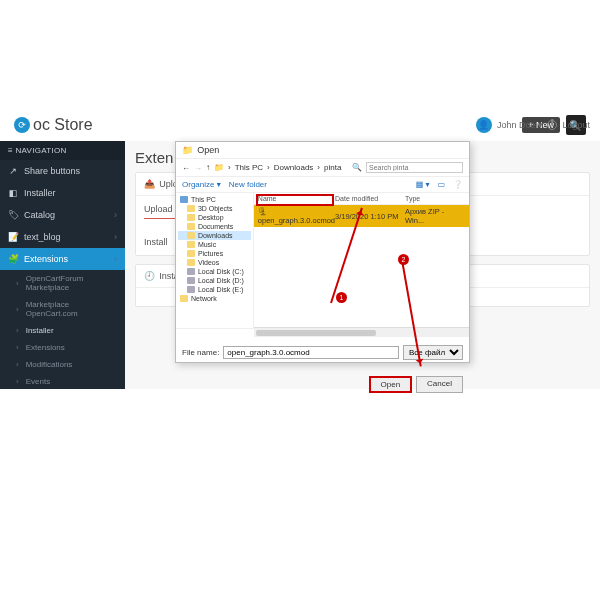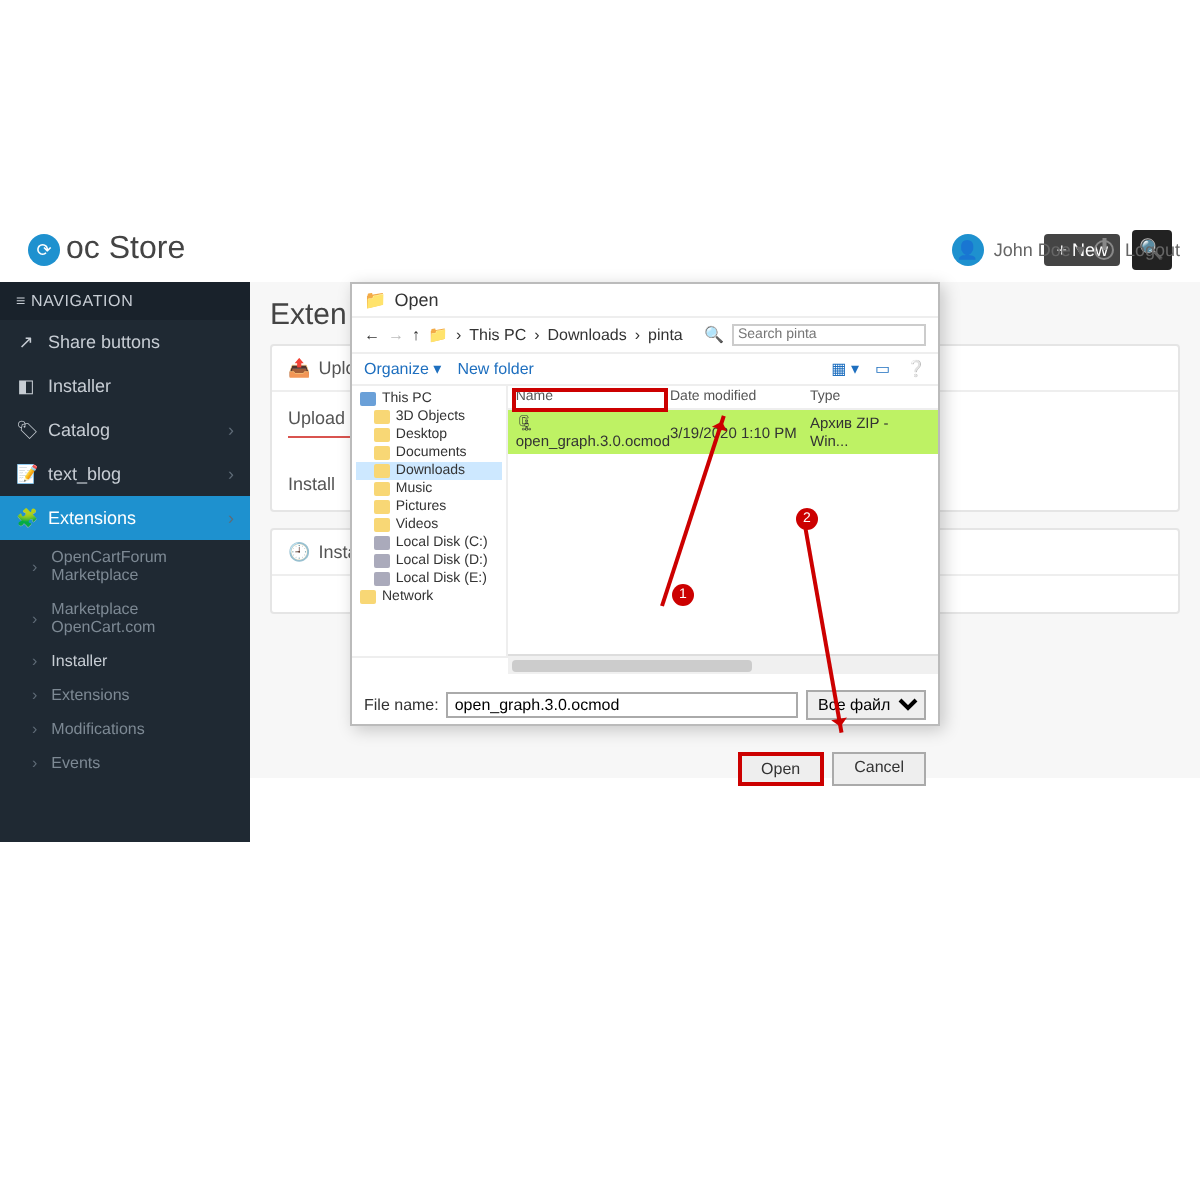--- a/index.html
+++ b/index.html
@@ -9,21 +9,21 @@
 .logo { display:flex; align-items:center; margin-left:14px; }
 .logo-dot { width:16px; height:16px; border-radius:50%; background:#1e91cf; display:inline-flex; align-items:center; justify-content:center; color:#fff; font-size:9px; margin-right:3px;}
 .logo-text { color:#444; font-size:16px; }
 .tb-right { margin-left:auto; display:flex; align-items:center; gap:6px; margin-right:8px;}
 .btn-new { background:#444; color:#fff; padding:3px 6px; font-size:9px; border-radius:2px; display:flex; align-items:center; gap:3px;}
 .btn-search { background:#222; color:#fff; width:20px; height:20px; display:flex; align-items:center; justify-content:center; border-radius:2px;}
 .avatar { width:16px; height:16px; border-radius:50%; background:#1e91cf; color:#fff; display:inline-flex; align-items:center; justify-content:center; font-size:9px;}
 .user { color:#666; font-size:9px; }
 .logout { width:10px; height:10px; border:1.5px solid #888; border-radius:50%; position:relative;}
 .logout::after{content:"";position:absolute;width:1.5px;height:6px;background:#888;left:50%;top:-2px;transform:translateX(-50%);}
-.sidebar { position:absolute; left:0; top:32px; width:125px; height:280px; background:#1f2933; color:#c7cdd4; font-size:9px; }
+.sidebar { position:absolute; left:0; top:32px; width:125px; height:248px; background:#1f2933; color:#c7cdd4; font-size:9px; }
 .nav-head { background:#19222b; padding:5px 8px; font-size:8px; letter-spacing:0.3px;}
 .nav-item { padding:6px 8px; display:flex; align-items:center; gap:6px; border-bottom:0; cursor:pointer;}
 .nav-item.active { background:#1e91cf; color:#fff; }
 .nav-sub { padding:4px 8px 4px 16px; font-size:8px; color:#7d8994; display:flex; align-items:center; gap:4px;}
 .nav-sub.active { color:#c7cdd4; }
 .chev::before{content:"›";color:#5f6b77;margin-right:3px;}
 .ico { width:10px; text-align:center; }
 .content { position:absolute; left:125px; top:32px; right:0; bottom:0; background:#f7f7f7; padding:8px 10px; }
 .page-title { font-size:15px; color:#444; margin-bottom:6px;}
 .card { background:#fff; border:1px solid #e5e5e5; border-radius:2px; margin-bottom:8px; }
@@ -39,21 +39,21 @@
 .dlg-tree { width:78px; border-right:1px solid #eee; overflow:hidden; padding:2px;}
 .tree-item { padding:1px 2px; display:flex; align-items:center; gap:3px; font-size:7px;}
 .tree-item.sel { background:#cde8ff; }
 .fico { width:8px; height:7px; background:#f8d775; display:inline-block; border-radius:1px; position:relative;}
 .fico.drive{background:#aab;border-radius:1px;}
 .fico.pc{background:#6aa0d8;}
 .dlg-list { flex:1; }
 .dlg-cols { display:flex; font-size:7px; color:#555; border-bottom:1px solid #eee; padding:2px 4px;}
 .col-n{flex:1;} .col-d{width:70px;} .col-t{width:60px;}
 .dlg-file { display:flex; padding:2px 4px; font-size:7.5px; align-items:center;}
-.dlg-file.sel { background:#bef264; }
+.dlg-file.sel { background:#eab308; }
 .file-hl { position:absolute; border:2px solid #c00; }
 .dlg-foot { border-top:1px solid #eee; padding:16px 6px; display:flex; align-items:center; gap:4px; font-size:8px;}
 .dlg-foot input { flex:1; border:1px solid #aaa; padding:1px 3px; font-size:8px;}
 .dlg-foot select { border:1px solid #aaa; padding:1px; font-size:8px; width:60px;}
 .dlg-btns { display:flex; gap:4px; justify-content:flex-end; padding:0 6px 4px;}
 .dlg-btn { border:1px solid #aaa; background:#eee; padding:2px 10px; font-size:8px; cursor:pointer;}
 .open-hl { border:2px solid #c00; }
 .arrow { position:absolute; background:#c00; height:2px; transform-origin:left center;}
 .arrow::after{content:"";position:absolute;right:-1px;top:-3px;border:4px solid transparent;border-left-color:#c00;}
 .num { position:absolute; width:11px; height:11px; background:#c00; color:#fff; border-radius:50%; font-size:7px; display:flex; align-items:center; justify-content:center;}

